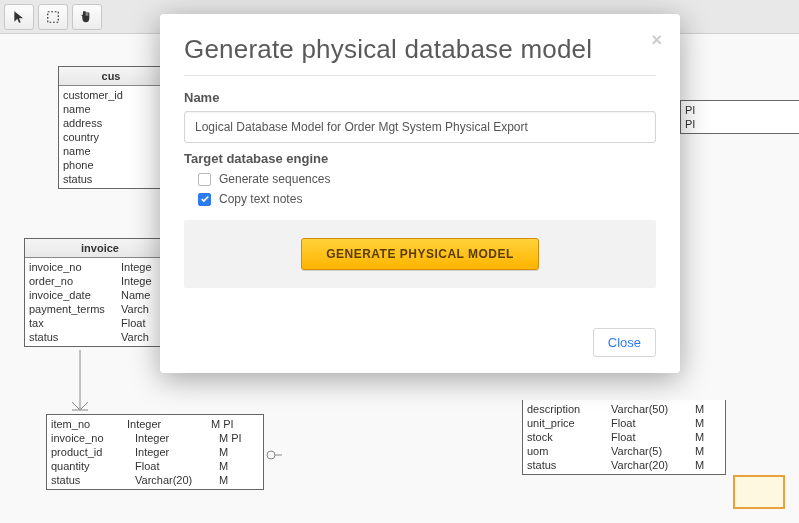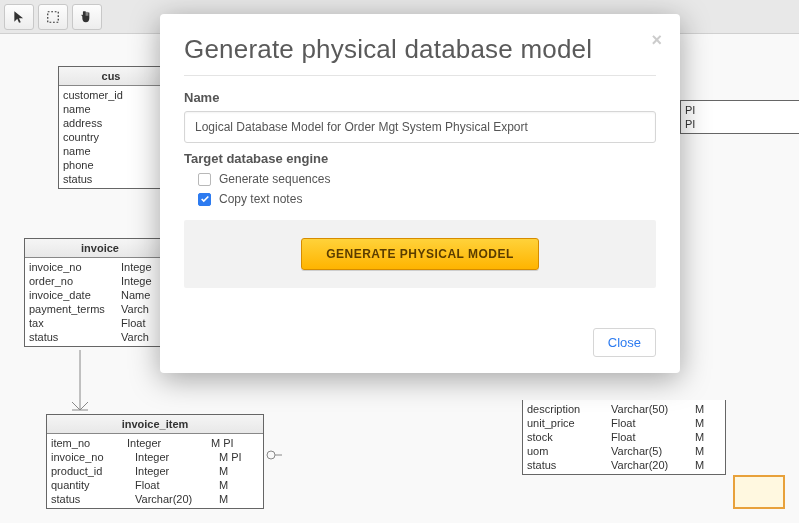--- a/index.html
+++ b/index.html
@@ -128,21 +128,20 @@
         </div>
         <div class="row">
           <span class="nm" style="width: 92px;">status</span>
           <span class="ty" style="width: 50px;">Varch</span>
           <span class="fl" style="width: 0px;"></span>
         </div>
       </div>
   </div>
 
   <div class="entity" style="left:46px; top:414px; width:218px;">
-    <div class="hdr">invoice_item</div>
     <div class="body" id="ent-invoice-item">
         <div class="row">
           <span class="nm" style="width: 76px;">item_no</span>
           <span class="ty" style="width: 84px;">Integer</span>
           <span class="fl" style="width: 34px;">M PI</span>
         </div>
         <div class="row">
           <span class="nm" style="width: 84px;">invoice_no</span>
           <span class="ty" style="width: 84px;">Integer</span>
           <span class="fl" style="width: 34px;">M PI</span>

